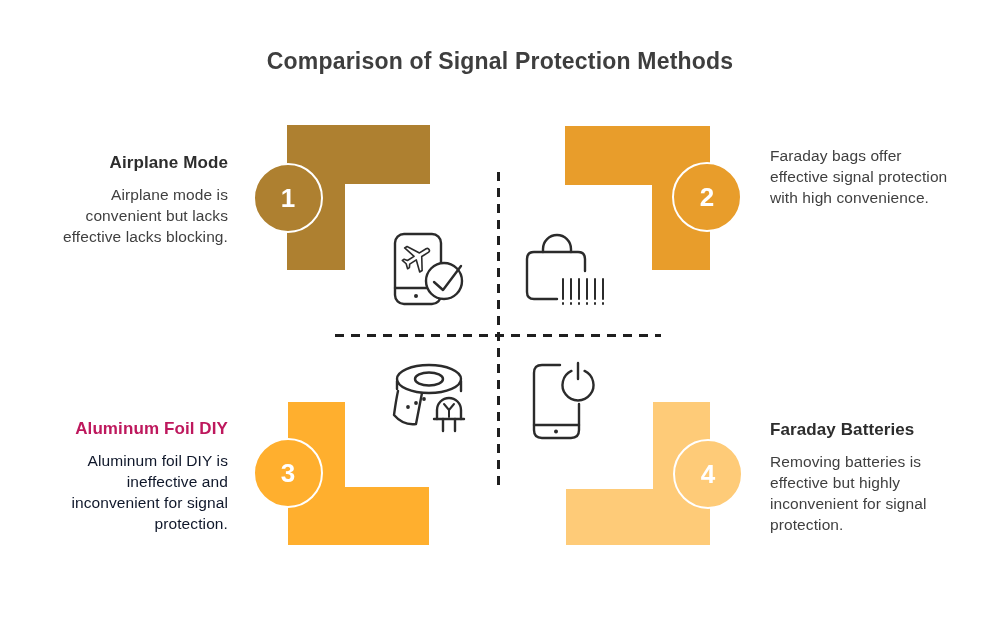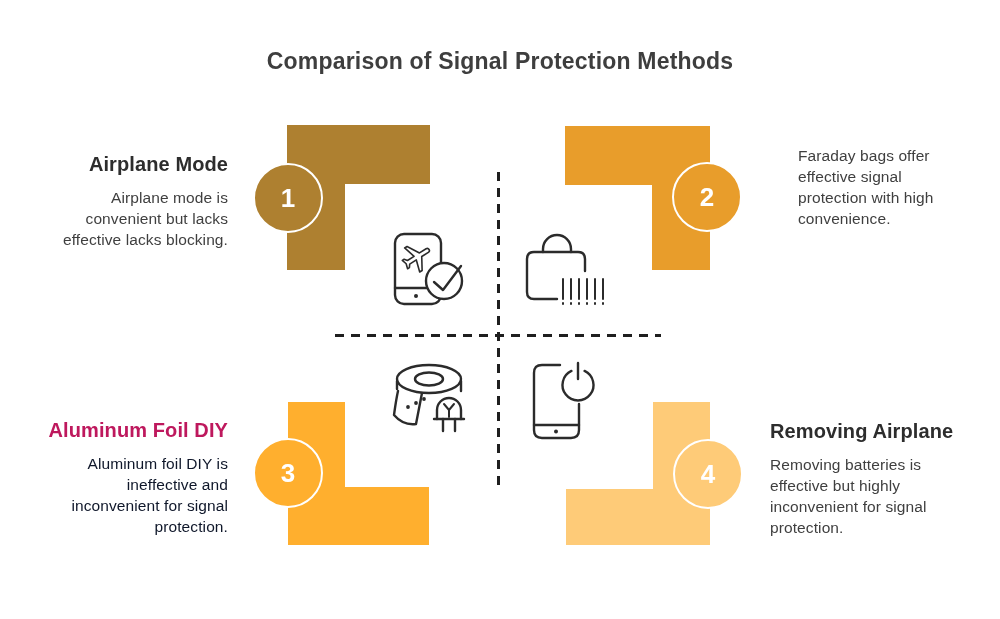--- a/index.html
+++ b/index.html
@@ -12,21 +12,21 @@
     font-size:23px;font-weight:700;letter-spacing:.2px;
   }
   .shape-rect{position:absolute;}
   .badge{
     position:absolute;width:70px;height:70px;border-radius:50%;
     border:2.5px solid #fff;box-sizing:border-box;
     display:flex;align-items:center;justify-content:center;
     font-size:26px;font-weight:600;color:#fff;z-index:3;
   }
   .text-block{position:absolute;}
-  .q-heading{font-size:20px;font-weight:700;margin:0 0 11px 0;letter-spacing:.1px;}
+  .q-heading{font-size:17px;font-weight:700;margin:0 0 11px 0;letter-spacing:.1px;}
   .q-body{font-size:15.5px;line-height:21px;margin:0;letter-spacing:.1px;}
   .t-right{text-align:right;}
   .t-left{text-align:left;}
   .dash-v{
     position:absolute;left:497px;top:172px;width:2.5px;height:318px;z-index:1;
     background:repeating-linear-gradient(to bottom,#1f1f1f 0 9px,transparent 9px 16px);
   }
   .dash-h{
     position:absolute;left:335px;top:334px;width:326px;height:2.5px;z-index:1;
     background:repeating-linear-gradient(to right,#1f1f1f 0 9px,transparent 9px 16px);
@@ -63,21 +63,21 @@
       <path d="M13.5 9 V3.5 C13.5 2.67 12.83 2 12 2 C11.17 2 10.5 2.67 10.5 3.5 V9 L2 14 V16 L10.5 13.5 V19 L8.5 20.5 V22 L12 21 L15.5 22 V20.5 L13.5 19 V13.5 L22 16 V14 Z" fill="none" stroke="#2b2b2b" stroke-width="1.6" stroke-linejoin="round"></path>
     </g>
     <circle class="mask-circle" cx="58" cy="61" r="18"></circle>
     <polyline class="stroke" points="48,62 57,70 75,46"></polyline>
   </svg>
 
   <div class="shape-rect" style="left: 565px; top: 126px; width: 145px; height: 59px; background-color: rgb(232, 157, 43);"></div>
   <div class="shape-rect" style="left: 652px; top: 126px; width: 58px; height: 144px; background-color: rgb(232, 157, 43);"></div>
   <div class="badge" style="left: 672px; top: 162px; background-color: rgb(232, 157, 43);">2</div>
   <div class="text-block t-left" style="left:770px;top:145px;width:178px;">
-    <p class="q-body" style="color: rgb(63, 63, 63); margin-left: 28px;">Faraday bags offer effective signal protection with high convenience.</p>
+    <p class="q-body" style="color: rgb(63, 63, 63);">Faraday bags offer effective signal protection with high convenience.</p>
   </div>
   <svg class="icon" style="left:517px;top:222px;" width="90" height="90" viewBox="0 0 90 90">
     <path class="stroke" d="M26 30 v-3 a14 14 0 0 1 28 0 v3"></path>
     <path class="stroke" d="M40 77 H17 Q10 77 10 70 V37 Q10 30 17 30 H61 Q68 30 68 37 V49"></path>
     <g class="stroke-thin">
       <line x1="46" y1="57" x2="46" y2="77"></line>
         <line x1="46" y1="81" x2="46" y2="82"></line>
       <line x1="54" y1="57" x2="54" y2="77"></line>
         <line x1="54" y1="81" x2="54" y2="82"></line>
       <line x1="62" y1="57" x2="62" y2="77"></line>
@@ -113,21 +113,21 @@
       <line class="stroke" x1="62" y1="64" x2="62" y2="76"></line>
       <line class="stroke" x1="74" y1="64" x2="74" y2="76"></line>
       <path class="stroke-thin" d="M68 62 V55 L63 49 M68 55 L73 49"></path>
     </g>
   </svg>
 
   <div class="shape-rect" style="left: 653px; top: 402px; width: 57px; height: 143px; background-color: rgb(254, 203, 120);"></div>
   <div class="shape-rect" style="left: 566px; top: 489px; width: 144px; height: 56px; background-color: rgb(254, 203, 120);"></div>
   <div class="badge" style="left: 673px; top: 439px; background-color: rgb(254, 203, 120);">4</div>
   <div class="text-block t-left" style="left:770px;top:420px;width:186px;">
-    <p class="q-heading" style="color: rgb(45, 45, 45);">Removing Airplane</p>
+    <p class="q-heading" style="color: rgb(45, 45, 45);">Faraday Batteries</p>
     <p class="q-body" style="color: rgb(63, 63, 63);">Removing batteries is effective but highly inconvenient for signal protection.</p>
   </div>
   <svg class="icon" style="left:528px;top:350px;" width="80" height="100" viewBox="0 0 80 100">
     <path class="stroke" d="M32 15 H14 Q6 15 6 23 V80 Q6 88 14 88 H43 Q51 88 51 80 V54"></path>
     <line class="stroke" x1="6" y1="75" x2="51" y2="75"></line>
     <circle class="fill-dot" cx="28" cy="81.5" r="2"></circle>
     <g>
       <path class="stroke" d="M43.45 20.95 A15.5 15.5 0 1 0 56.55 20.95"></path>
       <line class="stroke" x1="50" y1="13" x2="50" y2="29"></line>
     </g>

